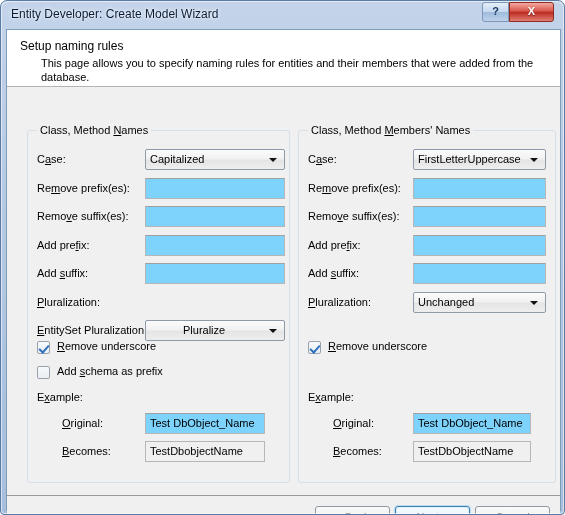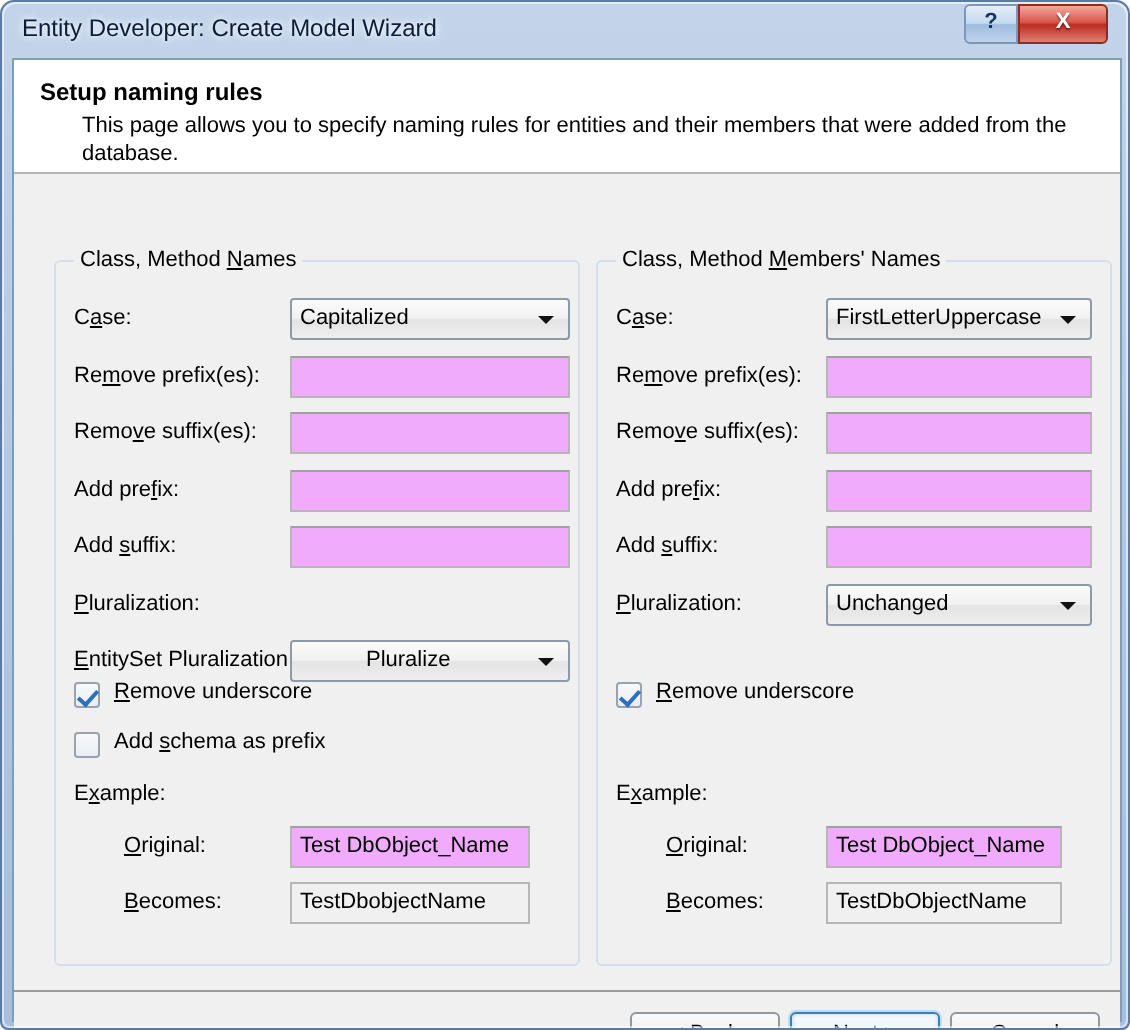--- a/index.html
+++ b/index.html
@@ -102,21 +102,21 @@
     height: 57px;
     background: #ffffff;
     border-bottom: 1px solid #b4b4b4;
     box-sizing: border-box;
   }
   #header-title {
     position: absolute;
     left: 13px;
     top: 9px;
     font-size: 12px;
-    font-weight: bold;
+    font-weight: normal;
     text-align: center;
   }
   #header-desc {
     position: absolute;
     left: 34px;
     top: 26px;
     width: 500px;
     font-size: 11px;
     line-height: 14px;
   }
@@ -180,21 +180,21 @@
     border-right: 4px solid transparent;
     border-top: 4px solid #111;
   }
 
   .textbox {
     position: absolute;
     height: 21px;
     box-sizing: border-box;
     border: 1px solid #b6b6b6;
     border-top-color: #a0a0a0;
-    background: #f0abfc;
+    background: #7dd3fc;
     font-size: 11px;
     line-height: 19px;
     padding-left: 4px;
     white-space: nowrap;
     overflow: hidden;
   }
   .textbox.readonly {
     background: #f0f0f0;
     border-color: #b6b6b6;
   }

